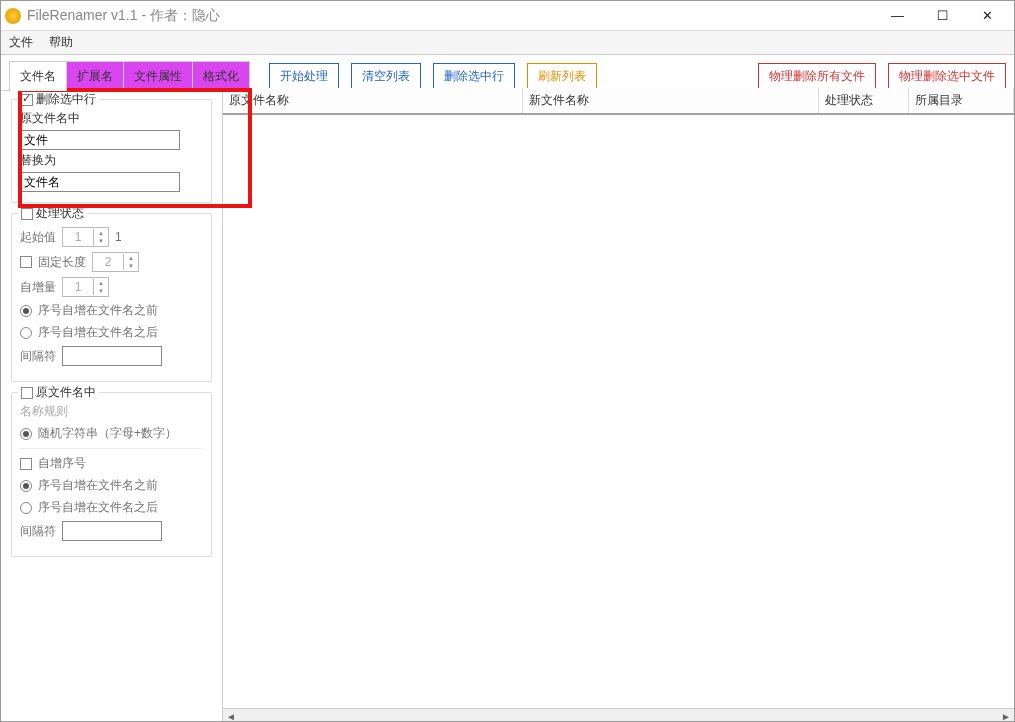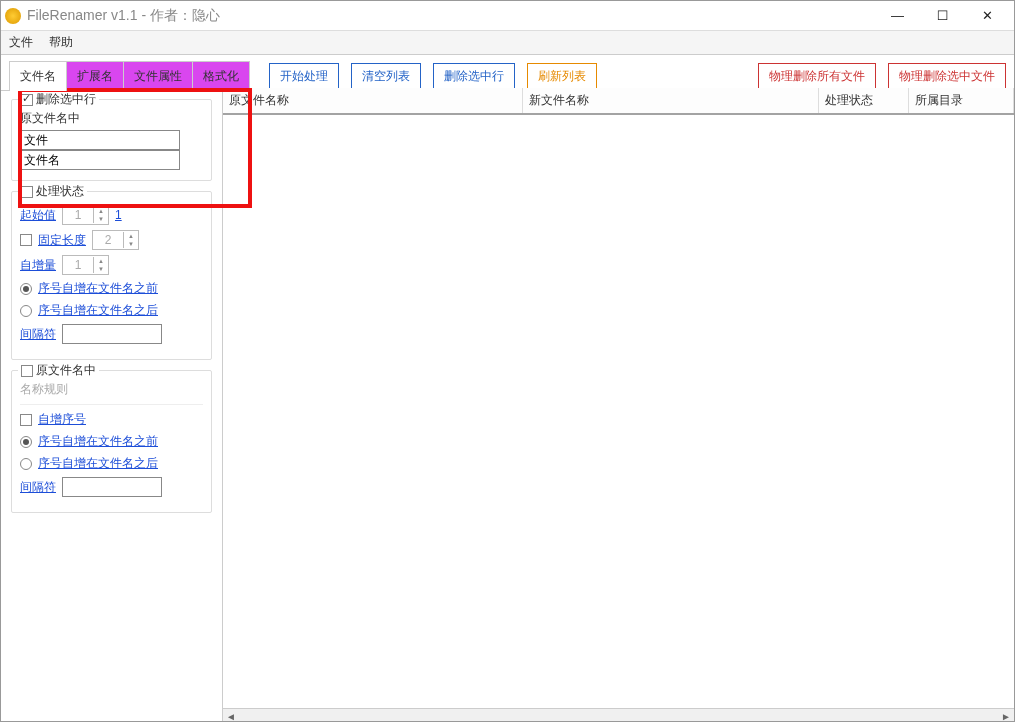--- a/index.html
+++ b/index.html
@@ -30,21 +30,21 @@
 .field-label { color: #333; margin: 2px 0 3px; font-size: 12px; }
 .field-label.dis { color: #aaa; }
 .text-input { width: 160px; height: 20px; border: 1px solid #888; padding: 0 3px; font-size: 12px; background:#fff; }
 .row { display: flex; align-items: center; gap: 6px; margin: 5px 0; }
 .spinner { display: inline-flex; align-items: center; border: 1px solid #bbb; height: 20px; background:#fff; }
 .spinner .val { width: 30px; text-align: center; color: #aaa; font-size: 12px; }
 .spinner .arrows { display: flex; flex-direction: column; border-left: 1px solid #bbb; }
 .spinner .arrows span { font-size: 6px; line-height: 8px; width: 14px; text-align: center; color: #888; }
 .radio { width: 12px; height: 12px; border: 1px solid #888; border-radius: 50%; display: inline-block; position: relative; background:#fff; }
 .radio.sel::after { content: ""; position: absolute; width: 6px; height: 6px; background: #555; border-radius: 50%; top: 2px; left: 2px; }
-.dis-text { color: #1d4ed8; text-decoration: underline; }
+.dis-text { color: #737373; }
 .main { flex: 1; display: flex; flex-direction: column; }
 .table-head { display: flex; height: 24px; border-bottom: 2px solid #a3a3a3; background: #fff; align-items: flex-end; }
 .th { border-right: 1px solid #ddd; padding: 4px 6px; font-size: 12px; color: #333; background: #fdfdfd; }
 .table-body { flex: 1; background: #fff; }
 .hscroll { height: 16px; background: #f0f0f0; border-top: 1px solid #ccc; display: flex; align-items: center; }
 .hscroll .arrow { width: 16px; text-align: center; color: #666; font-size: 10px; }
 .hscroll .track { flex: 1; height: 14px; background: #f0f0f0; }
 .red-box { position: absolute; border: 4px solid #e11; pointer-events: none; }
 .sidebar .text-input.small { width: 100px; }
 </style>
@@ -86,20 +86,21 @@
 
   <div class="sidebar" style="position:relative;">
 
     <div class="group">
       <div class="legend">
         <span class="chk checked"></span>
         <span>删除选中行</span>
       </div>
       <div class="field-label">原文件名中</div>
       <input class="text-input" value="文件" style="">
+      <div class="field-label">替换为</div>
       <input class="text-input" value="文件名" style="">
     </div>
 
     <div class="group">
       <div class="legend">
         <span class="chk"></span>
         <span>处理状态</span>
       </div>
       <div class="row">
         <span class="dis-text">起始值</span>
@@ -146,20 +147,24 @@
           <input class="text-input small" style="">
         </div>
     </div>
 
     <div class="group">
       <div class="legend">
         <span class="chk"></span>
         <span>原文件名中</span>
       </div>
       <div class="field-label dis">名称规则</div>
+      <div class="row">
+          <span class="radio sel"></span>
+          <span class="dis-text">随机字符串（字母+数字）</span>
+        </div>
       <div style="height:1px;background:#eee;margin:6px 0;"></div>
       <div class="row">
           <span class="chk"></span>
           <span class="dis-text">自增序号</span>
         </div>
       <div class="row">
           <span class="radio sel"></span>
           <span class="dis-text">序号自增在文件名之前</span>
         </div>
       <div class="row">

